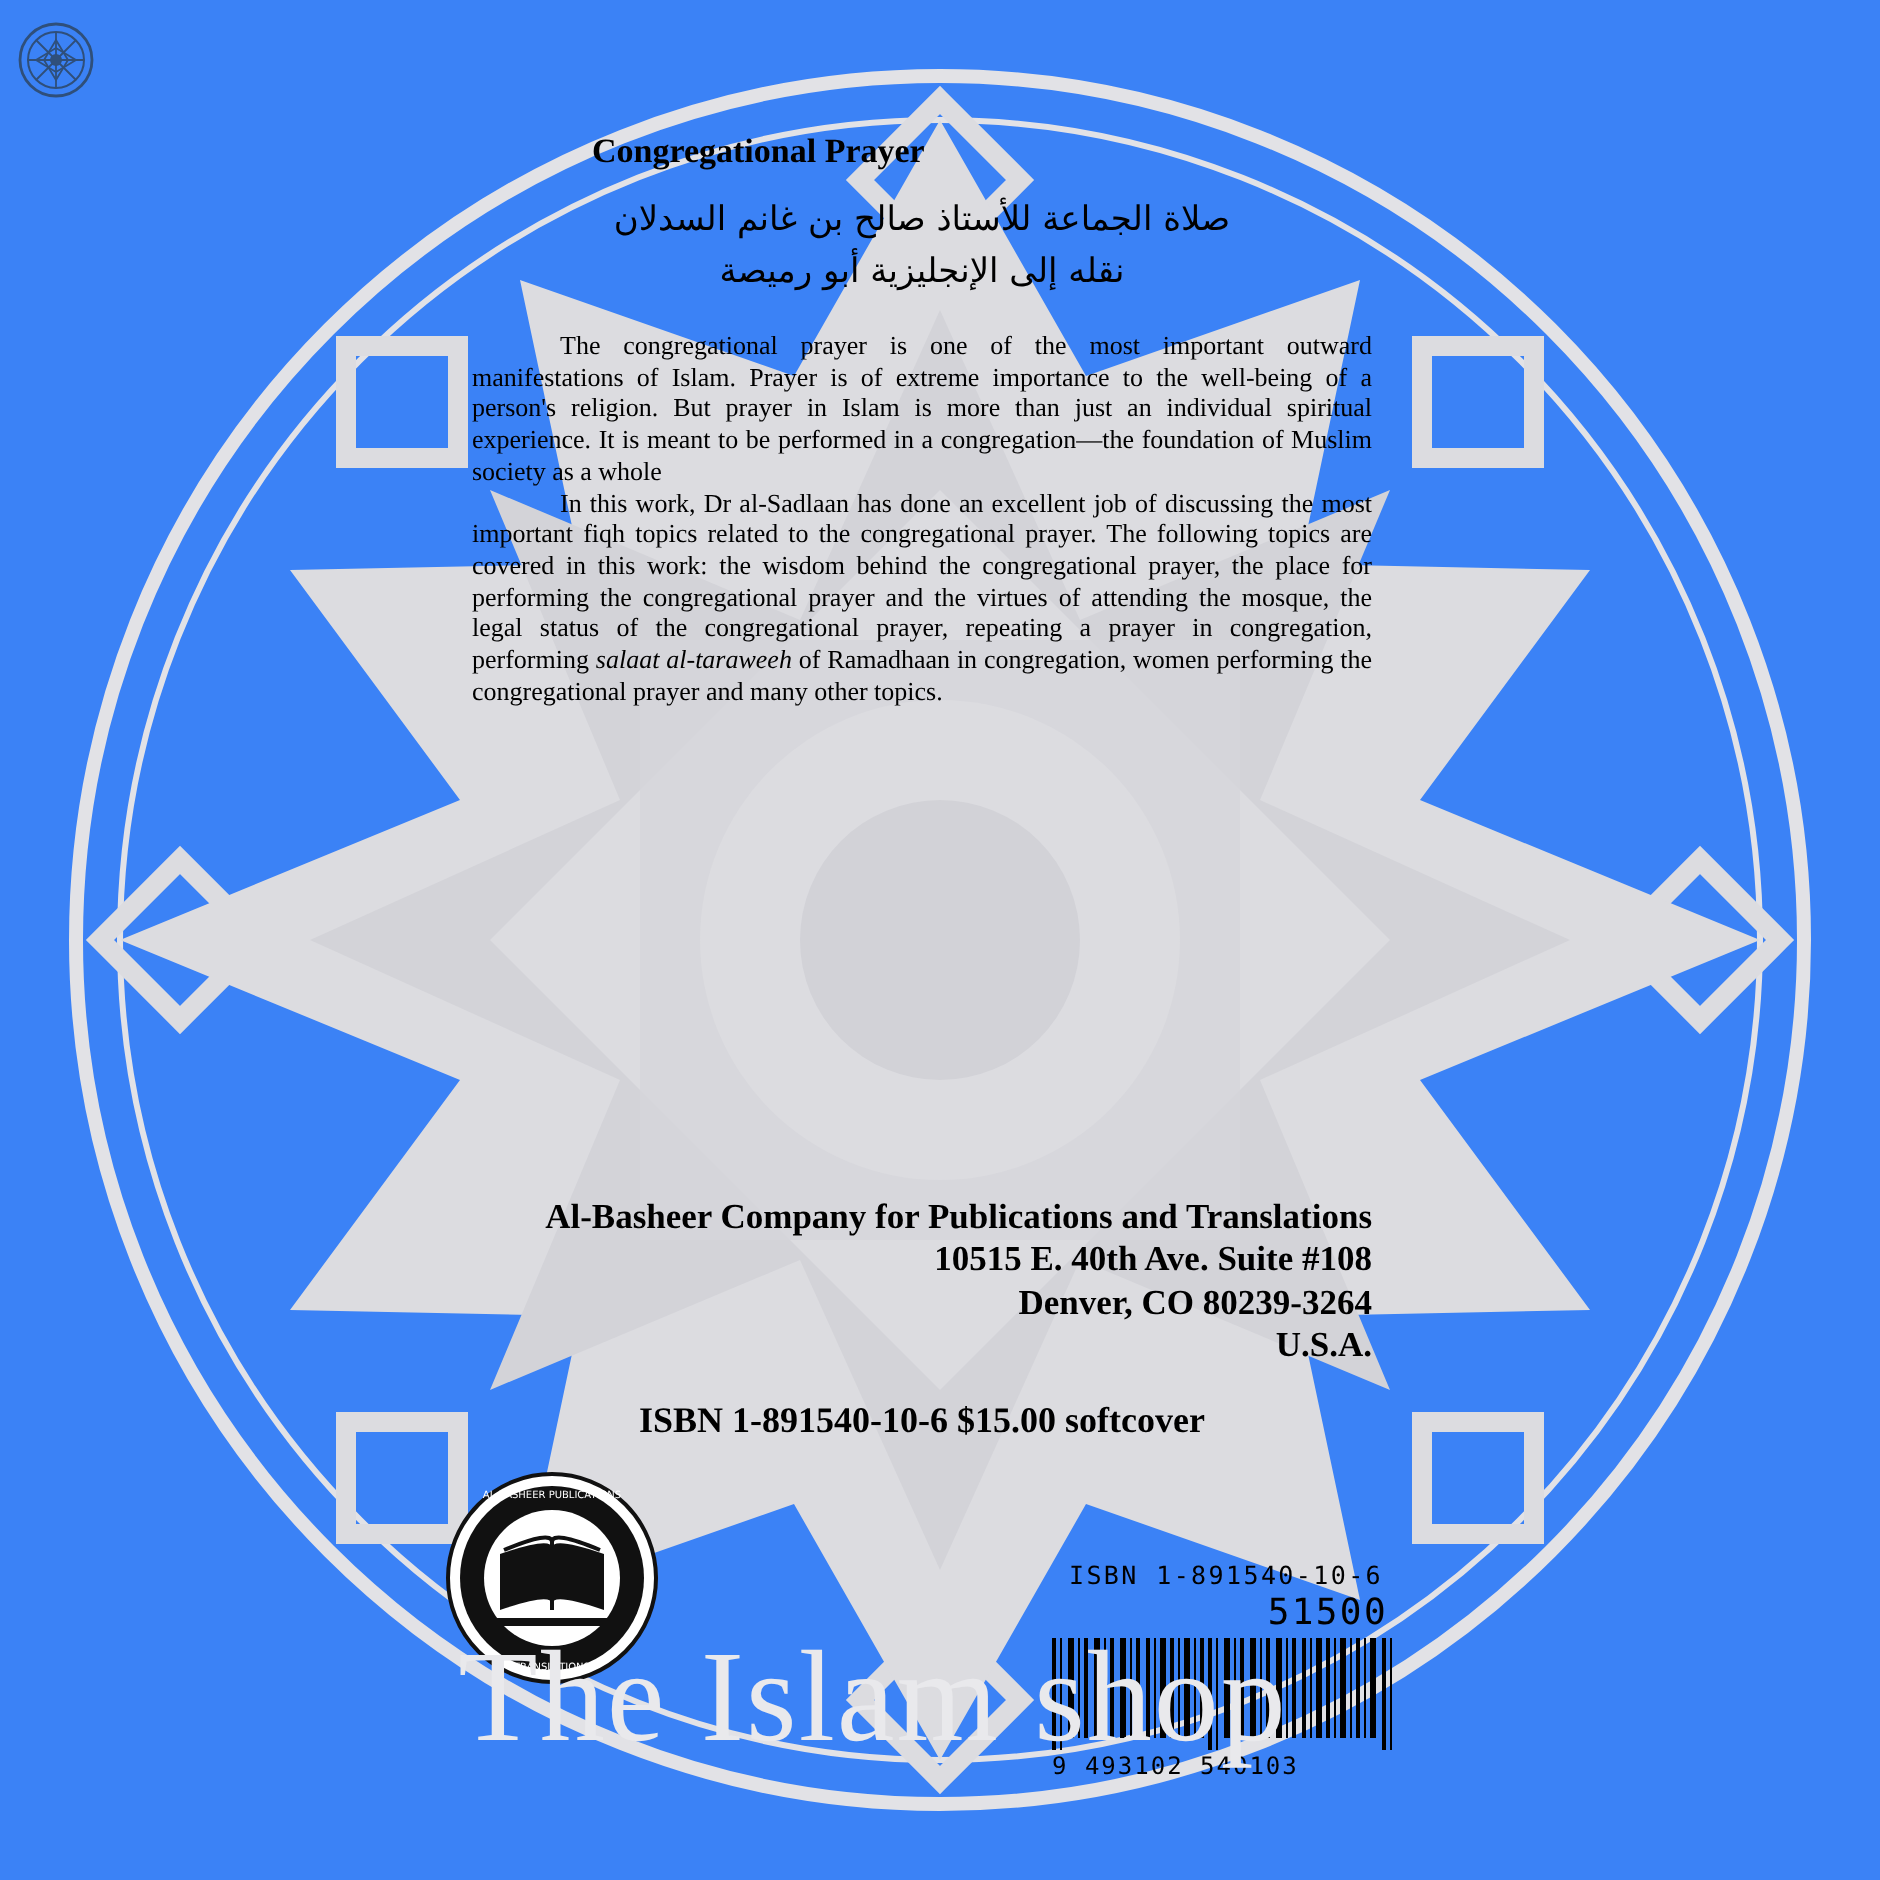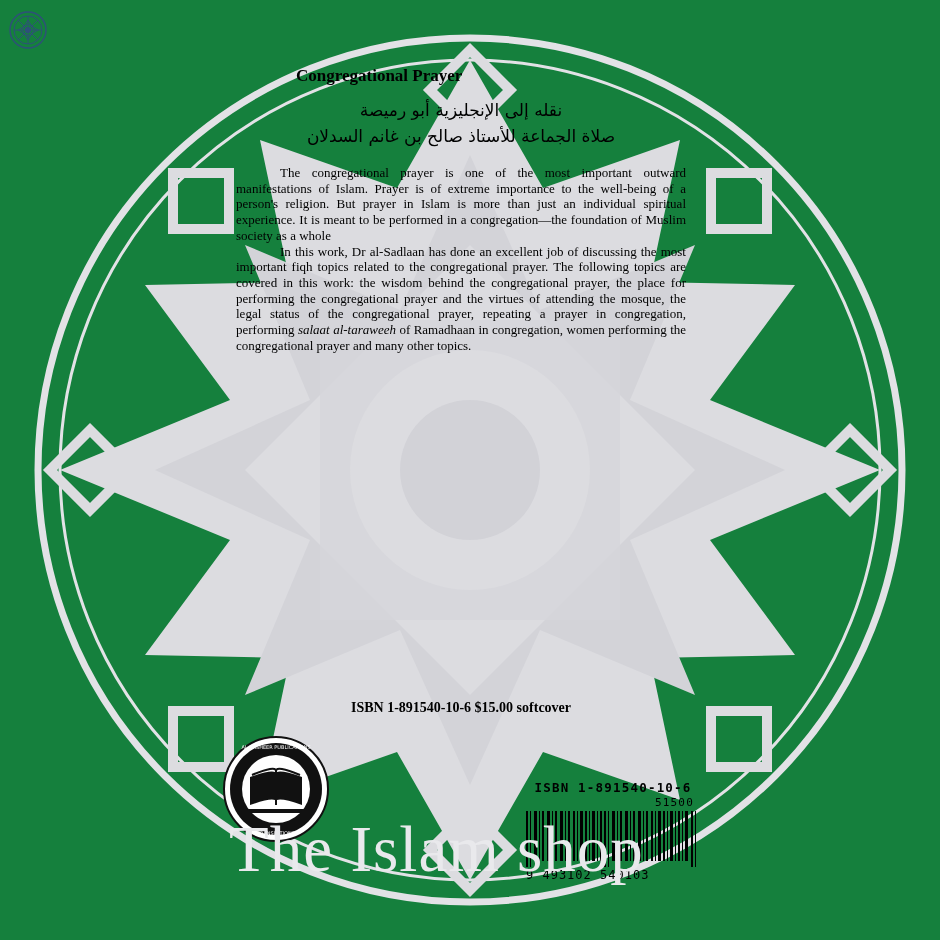--- a/index.html
+++ b/index.html
@@ -4,21 +4,21 @@
 <style>
   html, body {
     margin: 0;
     padding: 0;
     background: #ffffff;
   }
   #page {
     position: relative;
     width: 940px;
     height: 940px;
-    background: #15803d;
+    background: #3b82f6;
     overflow: hidden;
     font-family: "Liberation Serif", serif;
     color: #000000;
   }
 
   
   .bg-art {
     position: absolute;
     left: 50%;
     top: 470px;
@@ -97,21 +97,21 @@
     font-size: 17.5px;
     line-height: 1.22;
   }
   .isbn-line {
     position: absolute;
     left: 236px;
     top: 700px;
     width: 450px;
     text-align: center;
     font-weight: bold;
-    font-size: 14px;
+    font-size: 18px;
   }
 
   
   .seal {
     position: absolute;
     left: 222px;
     top: 735px;
     width: 108px;
     height: 108px;
   }
@@ -122,25 +122,24 @@
     left: 524px;
     top: 780px;
     width: 178px;
   }
   .barcode-top {
     font-family: "DejaVu Sans Mono", monospace;
     font-size: 12.5px;
     letter-spacing: 1.2px;
     text-align: center;
     margin-bottom: 1px;
-    font-weight: bold;
   }
   .barcode-price {
     font-family: "DejaVu Sans Mono", monospace;
-    font-size: 11px;
+    font-size: 18px;
     letter-spacing: 1.2px;
     text-align: right;
     margin: 0 8px 2px 0;
   }
   .bars { height: 56px; width: 178px; display:block; }
   .barcode-bottom {
     font-family: "DejaVu Sans Mono", monospace;
     font-size: 12px;
     letter-spacing: 1px;
     margin-top: 1px;
@@ -195,30 +194,36 @@
       <path d="M20 10 L26 20 L20 30 L14 20 Z"></path>
       <path d="M10 20 L20 14 L30 20 L20 26 Z"></path>
     </g>
     <circle cx="20" cy="20" r="3" fill="#2f4f7a"></circle>
   </svg>
 
   <div class="content">
     <div class="title">Congregational Prayer</div>
 
     <div class="arabic">
+      <div>صلاة الجماعة للأستاذ صالح بن غانم السدلان</div>
       <div>نقله إلى الإنجليزية أبو رميصة</div>
-      <div>صلاة الجماعة للأستاذ صالح بن غانم السدلان</div>
     </div>
 
     <p class="body">The congregational prayer is one of the most important outward manifestations of Islam. Prayer is of extreme importance to the well-being of a person's religion. But  prayer in Islam is more than just an individual spiritual experience.  It  is  meant  to  be  performed  in  a  congregation—the  foundation  of  Muslim  society as a whole</p>
 
     <p class="body"><span>In this work,  Dr   al-Sadlaan has done an excellent job of  discussing  the most important fiqh topics related to the  congregational prayer. The following topics are covered in  this work: the wisdom behind the congregational prayer, the  place   for performing the congregational prayer and the virtues  of attending  the  mosque,  the  legal  status  of  the congregational  prayer,  repeating  a prayer in congregation, performing </span><span class="ital">salaat  al-taraweeh</span><span>  of  Ramadhaan  in congregation,  women performing the congregational prayer and many other topics.</span></p>
 
   </div>
 
+  <div class="publisher">
+    <div>Al-Basheer Company for Publications and Translations</div>
+    <div>10515 E. 40th Ave. Suite #108</div>
+    <div>Denver, CO   80239-3264</div>
+    <div>U.S.A.</div>
+  </div>
 
   <div class="isbn-line">ISBN 1-891540-10-6 $15.00 softcover</div>
 
   <svg class="seal" viewBox="0 0 108 108">
     <circle cx="54" cy="54" r="52" fill="#ffffff" stroke="#111" stroke-width="2"></circle>
     <circle cx="54" cy="54" r="46" fill="#111"></circle>
     <circle cx="54" cy="54" r="34" fill="#ffffff"></circle>
     <g fill="#111">
       <path d="M54 34 L54 70 M30 40 q24 -10 24 -4 M78 40 q-24 -10 -24 -4" stroke="#111" stroke-width="2" fill="none"></path>
       <path d="M28 42 q26 -9 26 -3 l0 28 q0 -6 -26 3 z"></path>

